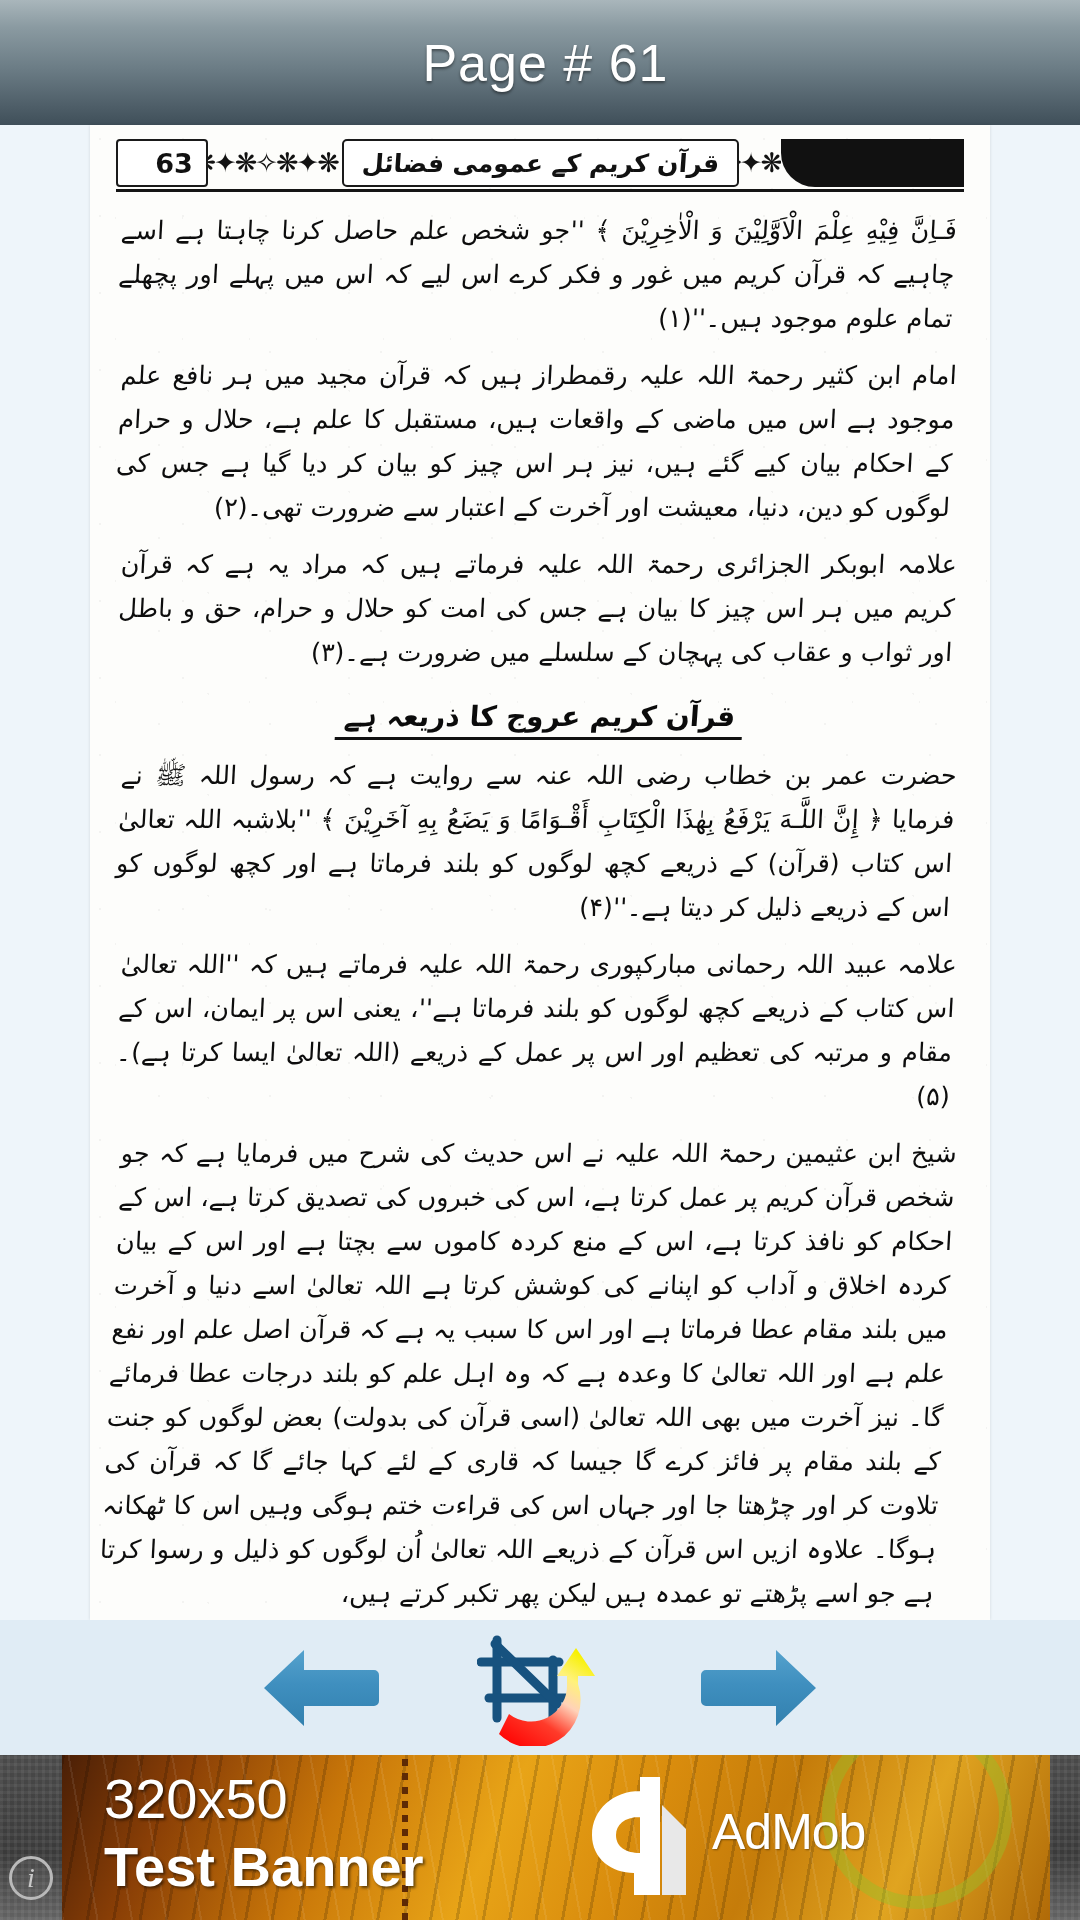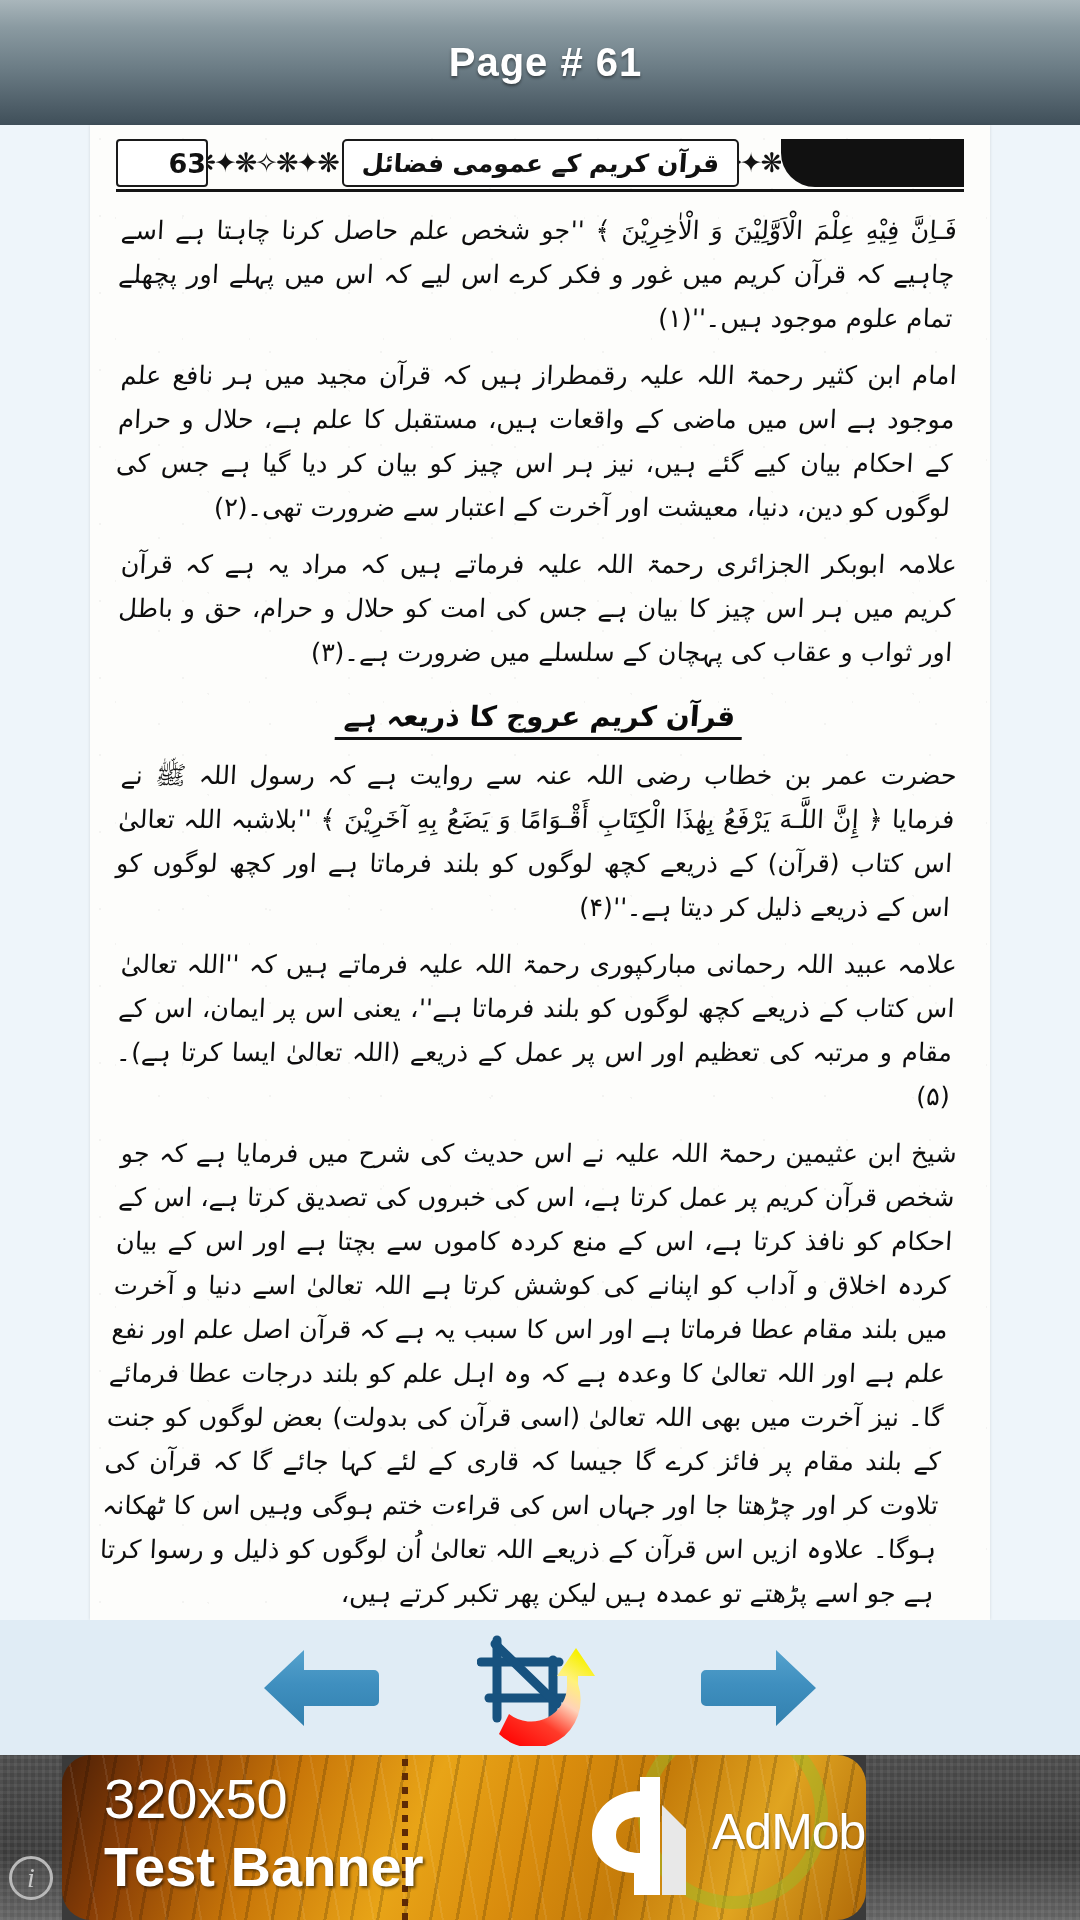--- a/index.html
+++ b/index.html
@@ -11,21 +11,21 @@
   }
   #root { position:relative; width:1080px; height:1920px; }
 
   
   .titlebar{
     position:absolute; left:0; top:0; width:1080px; height:125px;
     background:linear-gradient(to bottom,#a9b6bb 0%, #8a9aa1 22%, #6b7c85 55%, #4e5e68 85%, #3f4f59 100%);
     display:flex; align-items:center; justify-content:center;
   }
   .titlebar-text{
-    color:#ffffff; font-size:40px; font-weight:bold;
+    color:#ffffff; font-size:52px; font-weight:normal;
     letter-spacing:1px;
     text-shadow:0 2px 3px rgba(0,0,0,.45);
     font-family:"Liberation Sans", sans-serif;
     margin-left:11px;
   }
 
   
   .viewer{
     position:absolute; left:0; top:125px; width:1080px; height:1630px;
     background:#eef5fa;
@@ -77,21 +77,21 @@
     padding:0 18px; background:#fff;
   }
   .rh-titlebox span{
     font-size:25px; color:#111; font-weight:bold;
     font-family:"DejaVu Sans", sans-serif;
     transform:skewX(-4deg);
   }
   .rh-pagenum{
     flex:0 0 auto; width:92px;
     border:2px solid #1a1a1a; border-radius:4px;
-    display:flex; align-items:center; 
+    display:flex; align-items:center; justify-content:center;
     background:#fff;
     padding-left:24px;
   }
   .rh-pagenum span{ font-size:27px; font-weight:bold; color:#111;
     font-family:"DejaVu Sans", sans-serif; }
   .rh-rule{
     height:3px; background:#151515; margin:2px 0 0 0;
   }
 
   
@@ -147,26 +147,25 @@
   .ad-sidepanel.right{ flex:1 1 auto; width:auto; }
   .ad-info{
     position:absolute; left:9px; bottom:20px;
     width:44px; height:44px; border-radius:50%;
     border:3px solid #b9b9b9; color:#c9c9c9;
     display:flex; align-items:center; justify-content:center;
     font-size:28px; font-family:"Liberation Serif", serif; font-style:italic;
     background:rgba(255,255,255,.05);
   }
   .ad-creative{
-    position:relative; flex:0 0 auto; width:804px; height:100%;
+    position:relative; flex:0 0 auto; width:988px; height:100%;
     overflow:hidden;
     background:
       linear-gradient(115deg,#4a1f06 0%, #8a3f06 12%, #c97709 28%, #e8a417 44%,
                       #d98c0d 58%, #c57c0a 70%, #e0a420 84%, #b06a08 100%);
-    border-radius: 29px;
   }
   .ad-stripes{
     position:absolute; inset:0;
     background:
       repeating-linear-gradient(100deg, rgba(0,0,0,.16) 0 3px, transparent 3px 26px),
       repeating-linear-gradient(80deg, rgba(255,255,255,.08) 0 2px, transparent 2px 34px);
   }
   .ad-dots{
     position:absolute; left:340px; top:0; bottom:0; width:6px;
     background:repeating-linear-gradient(0deg,#5e2a05 0 7px, transparent 7px 14px);

